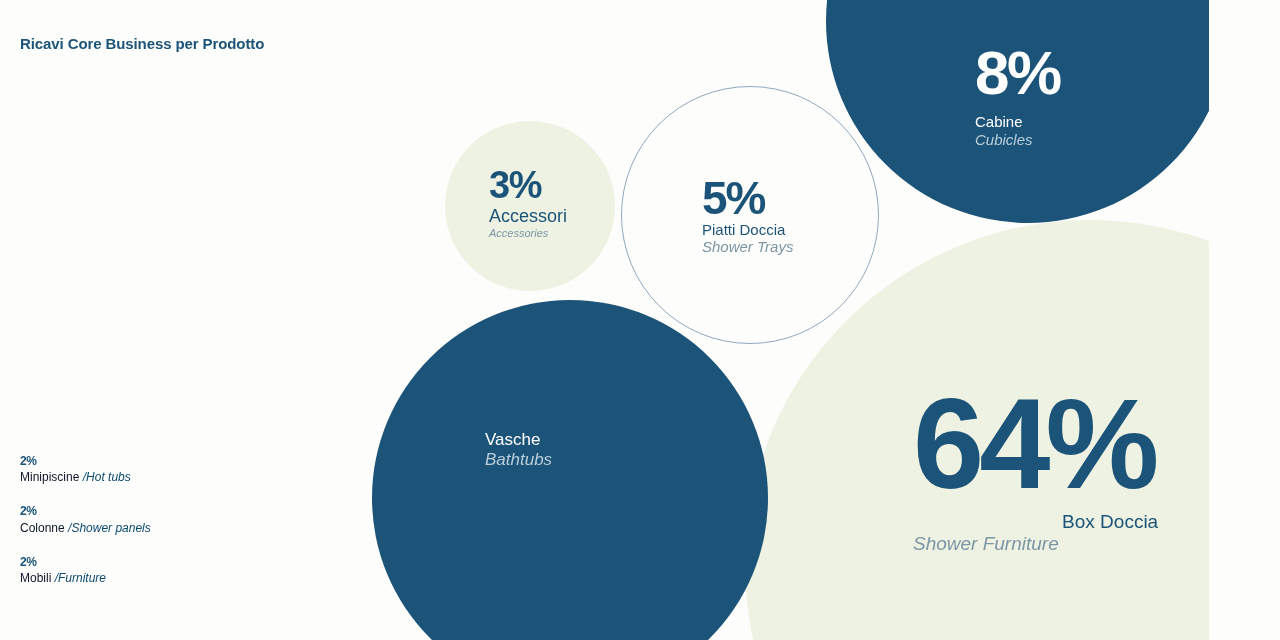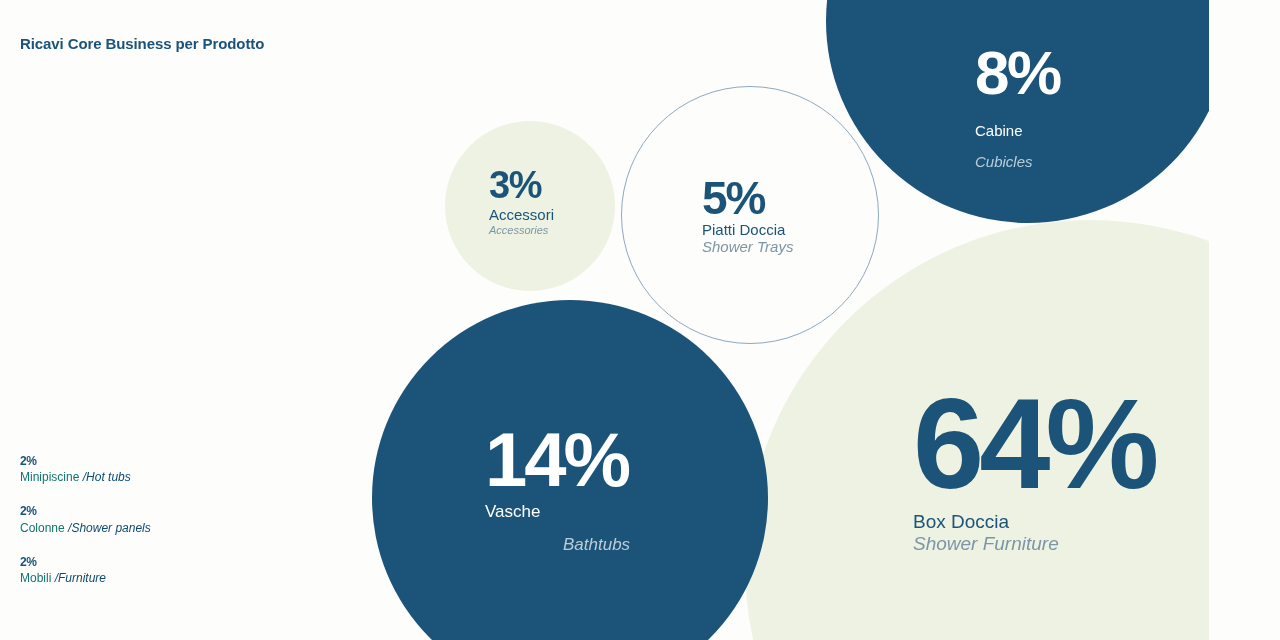--- a/index.html
+++ b/index.html
@@ -77,45 +77,45 @@
   .lbl-en {
     display: block;
     font-style: italic;
     font-weight: normal;
     line-height: 1.18;
   }
 
   
   .on-dark .pct    { color: #ffffff; }
   .on-dark .lbl-it { color: #ffffff; }
-  .on-dark .lbl-en { color: #b9cdda; margin-top: 13px; }
+  .on-dark .lbl-en { color: #b9cdda; }
   
   .on-light .pct    { color: #1b5478; }
   .on-light .lbl-it { color: #1b5478; }
   .on-light .lbl-en { color: #7d96a5; }
 
   
   #blk-64 .pct    { font-size: 128px; letter-spacing: -5px; }
-  #blk-64 .lbl-it { font-size: 19px; margin-top: 6px; }
+  #blk-64 .lbl-it { font-size: 19px; margin-top: 6px; text-align: right; }
   #blk-64 .lbl-en { font-size: 19px; }
 
   #blk-14 .pct    { font-size: 76px; letter-spacing: -3px; }
   #blk-14 .lbl-it { font-size: 17px; margin-top: 6px; }
   #blk-14 .lbl-en { font-size: 17px; text-align: right; }
 
   #blk-8 .pct    { font-size: 62px; letter-spacing: -2.5px; }
-  #blk-8 .lbl-it { font-size: 15px; margin-top: 19px; }
+  #blk-8 .lbl-it { font-size: 15px; margin-top: 10px; }
   #blk-8 .lbl-en { font-size: 15px; }
 
   #blk-5 .pct    { font-size: 46px; letter-spacing: -2px; }
   #blk-5 .lbl-it { font-size: 15px; }
   #blk-5 .lbl-en { font-size: 15px; }
 
   #blk-3 .pct    { font-size: 38px; letter-spacing: -1.5px; }
-  #blk-3 .lbl-it { font-size: 15px; margin-top: 3px; }
+  #blk-3 .lbl-it { font-size: 18px; margin-top: 3px; }
   #blk-3 .lbl-en { font-size: 11px; }
 
   
   .minor-list {
     position: absolute;
     left: 20px;
     top: 453px;
   }
   .minor-item { margin-bottom: 18px; }
   .minor-item .m-pct {
@@ -126,21 +126,21 @@
     letter-spacing: -0.3px;
     line-height: 1.35;
   }
   .minor-item .m-names {
     display: block;
     font-size: 12px;
     line-height: 1.35;
     white-space: nowrap;
   }
   .minor-item .m-it {
-    color: #0f766e;
+    color: #0f172a;
   }
   .minor-item .m-en {
     color: #0c4a6e;
     font-style: italic;
   }
 </style>
 </head>
 <body>
 
 <div id="stage">
@@ -159,21 +159,20 @@
 
   <div class="bubble fill-blue" style="left:372px; top:300px; width:396px; height:396px;"></div>
 
   <div class="blk on-light" id="blk-64" style="left:913px; top:383px;">
     <span class="pct"><span>64</span><span class="sym">%</span></span>
     <span class="lbl-it">Box Doccia</span>
     <span class="lbl-en">Shower Furniture</span>
   </div>
 
   <div class="blk on-dark" id="blk-14" style="left:485px; top:424px;">
-    <span class="pct"><span>14</span><span class="sym">%</span></span>
     <span class="lbl-it">Vasche</span>
     <span class="lbl-en">Bathtubs</span>
   </div>
 
   <div class="blk on-dark" id="blk-8" style="left:975px; top:44px;">
     <span class="pct"><span>8</span><span class="sym">%</span></span>
     <span class="lbl-it">Cabine</span>
     <span class="lbl-en">Cubicles</span>
   </div>
 

